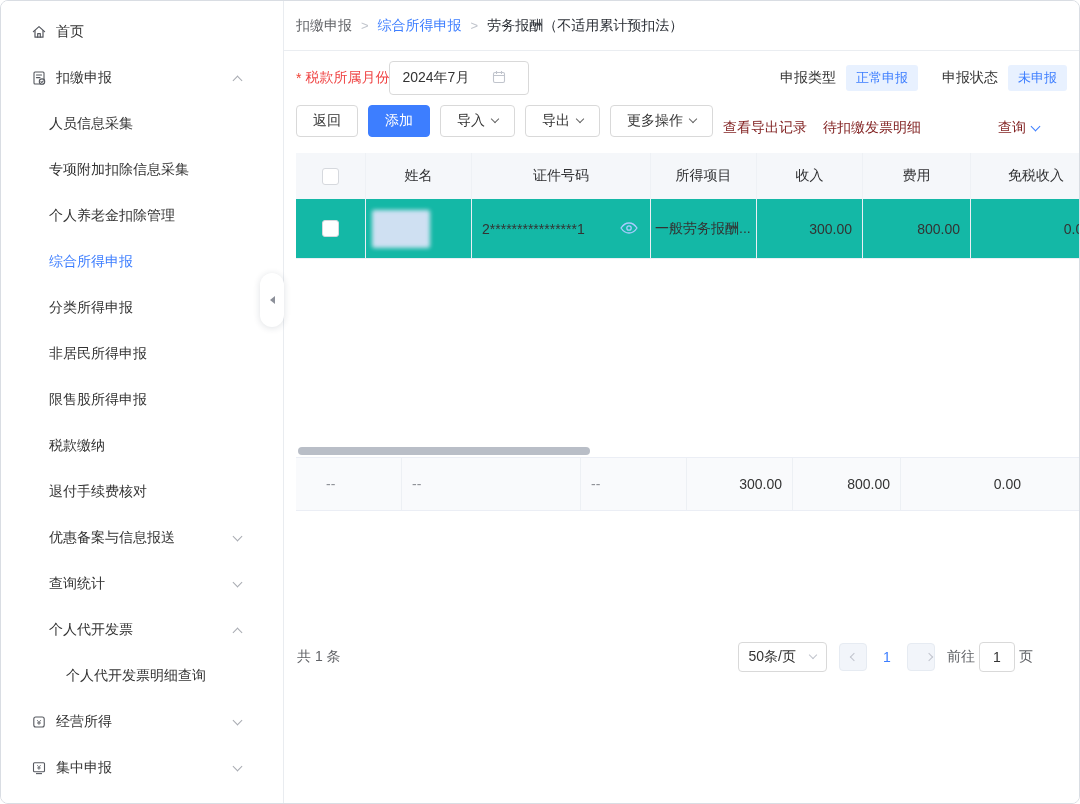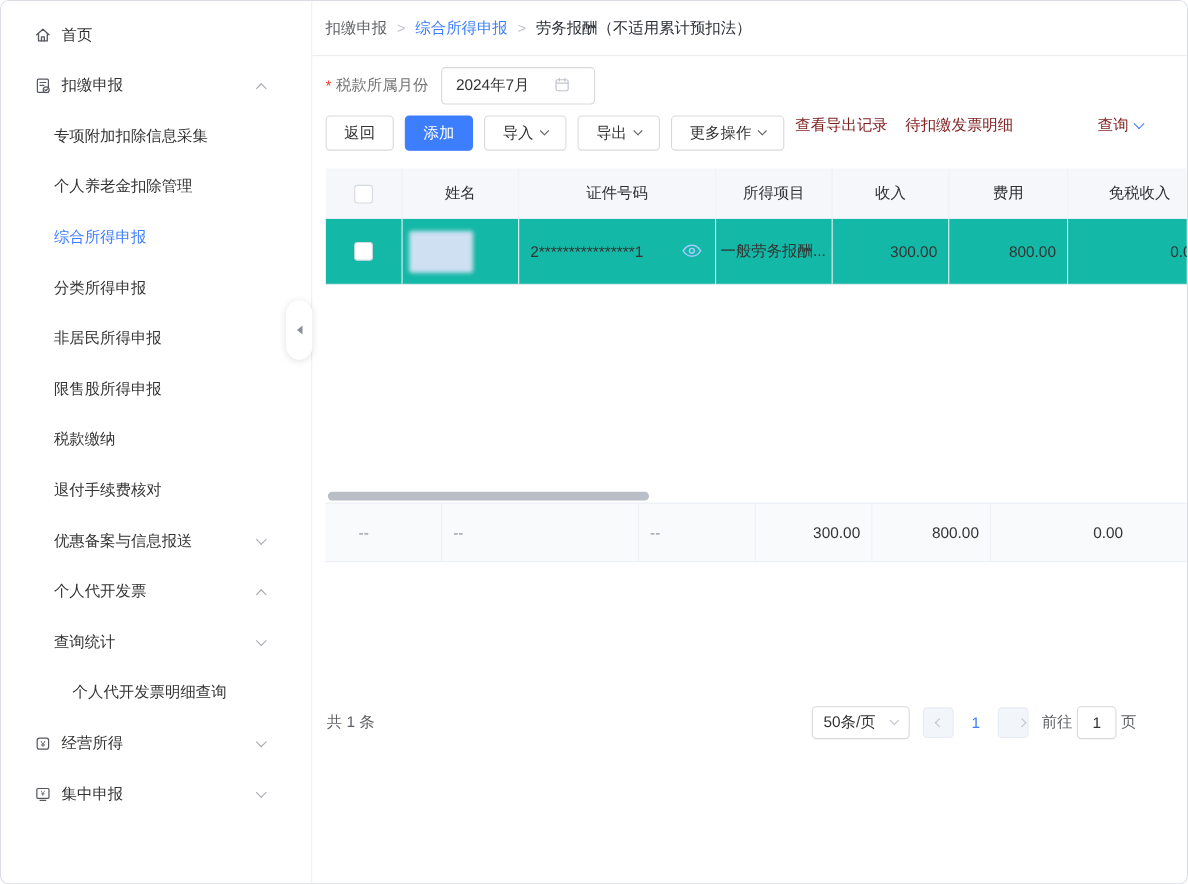--- a/index.html
+++ b/index.html
@@ -30,29 +30,29 @@
   
   .main { flex:1; display:flex; flex-direction:column; min-width:0; background:#fff; }
   .breadcrumb { height:50px; flex:0 0 50px; display:flex; align-items:center; padding:0 12px; border-bottom:1px solid #eaedf1; gap:9px; }
   .bc-muted { color:#606266; }
   .bc-link { color:#3d7eff; cursor:pointer; }
   .bc-current { color:#2b2f36; }
   .bc-sep { color:#c0c4cc; font-size:13px; }
   
   .filter-row { height:34px; flex:0 0 34px; margin:10px 12px 0 12px; display:flex; align-items:center; }
   .req { color:#f04134; margin-right:4px; }
-  .fld-label { color:#737373; margin-right:12px; }
+  .fld-label { color:#ef4444; }
   .month-box { width:140px; height:34px; border:1px solid #d9d9d9; border-radius:4px; display:flex; align-items:center; padding:0 10px 0 12px; background:#fff; cursor:pointer; }
   .month-box input { border:none; outline:none; width:90px; font-size:14px; color:#333; font-family:inherit; background:transparent; }
   .badges { margin-left:auto; display:flex; align-items:center; gap:10px; }
   .badge-group { display:flex; align-items:center; gap:10px; }
   .badge-group + .badge-group { margin-left:14px; }
   .badge { background:#e8f1ff; color:#3d7eff; padding:4px 10px; border-radius:3px; font-size:13px; }
   
-  .toolbar { height:32px; flex:0 0 32px; margin:10px 12px 0 12px; display:flex; align-items:flex-start; }
+  .toolbar { height:32px; flex:0 0 32px; margin:10px 12px 0 12px; display:flex; align-items:flex-end; }
   .btn { height:32px; border:1px solid #d9d9d9; background:#fff; border-radius:4px; padding:0 16px; font-size:14px; color:#333; display:flex; align-items:center; gap:7px; cursor:pointer; margin-right:10px; font-family:inherit; }
   .btn .chev { width:6px; height:6px; border-color:#666; }
   .btn-primary { background:#3d7eff; border-color:#3d7eff; color:#fff; }
   .link { color:#7f1d1d; cursor:pointer; margin-right:16px; white-space:nowrap; display:flex; align-items:center; gap:6px; }
   .link .chev { border-color:#3d7eff; }
   .toolbar .right { margin-left:auto; margin-right:28px; }
   
   .table-area { flex:1; margin:16px 0 0 12px; overflow:hidden; display:flex; flex-direction:column; min-height:0; }
   .t-row { display:flex; flex:0 0 auto; }
   .t-cell { flex:0 0 auto; display:flex; align-items:center; overflow:hidden; }
@@ -119,20 +119,23 @@
             <circle cx="11" cy="11.6" r="2.7" fill="#fff"></circle>
             <path d="M9.9 11.6 l0.9 0.9 l1.5-1.7"></path>
           </svg>
       </span>
       <span class="nav-label">扣缴申报</span>
       <span class="spring"></span>
       <span class="chev up"></span>
     </div>
 
     <div class="nav-item sub">
+        <span class="nav-label">人员信息采集</span>
+      </div>
+    <div class="nav-item sub">
         <span class="nav-label">专项附加扣除信息采集</span>
       </div>
     <div class="nav-item sub">
         <span class="nav-label">个人养老金扣除管理</span>
       </div>
     <div class="nav-item sub active">
         <span class="nav-label">综合所得申报</span>
       </div>
     <div class="nav-item sub">
         <span class="nav-label">分类所得申报</span>
@@ -149,28 +152,28 @@
     <div class="nav-item sub">
         <span class="nav-label">退付手续费核对</span>
       </div>
 
     <div class="nav-item sub">
       <span class="nav-label">优惠备案与信息报送</span>
       <span class="spring"></span>
         <span class="chev down"></span>
     </div>
     <div class="nav-item sub">
+      <span class="nav-label">查询统计</span>
+      <span class="spring"></span>
+        <span class="chev down"></span>
+    </div>
+    <div class="nav-item sub">
       <span class="nav-label">个人代开发票</span>
       <span class="spring"></span>
         <span class="chev up"></span>
-    </div>
-    <div class="nav-item sub">
-      <span class="nav-label">查询统计</span>
-      <span class="spring"></span>
-        <span class="chev down"></span>
     </div>
     <div class="nav-item sub2">
         <span class="nav-label">个人代开发票明细查询</span>
       </div>
 
     <div class="nav-item">
       <span class="nav-icon">
         <svg width="16" height="16" viewBox="0 0 16 16" fill="none" stroke="#55585f" stroke-width="1.1">
             <rect x="2.8" y="3" width="10.4" height="10" rx="2"></rect>
             <text x="8" y="10.8" font-size="8" text-anchor="middle" fill="#55585f" stroke="none">¥</text>
@@ -215,20 +218,30 @@
         <input type="text" readonly="" value="2024年7月" style="">
         <span>
           <svg width="14" height="14" viewBox="0 0 14 14" fill="none" stroke="#c0c4cc" stroke-width="1.1">
               <rect x="1.5" y="2.5" width="11" height="10" rx="1.5"></rect>
               <line x1="4.5" y1="1" x2="4.5" y2="4"></line>
               <line x1="9.5" y1="1" x2="9.5" y2="4"></line>
               <line x1="1.5" y1="5.5" x2="12.5" y2="5.5"></line>
             </svg>
         </span>
       </div>
+      <div class="badges">
+        <div class="badge-group">
+          <span>申报类型</span>
+          <span class="badge">正常申报</span>
+        </div>
+        <div class="badge-group">
+          <span>申报状态</span>
+          <span class="badge">未申报</span>
+        </div>
+      </div>
     </div>
 
     <div class="toolbar">
       <button class="btn">返回</button>
       <button class="btn btn-primary">添加</button>
       <button class="btn">
           <span>导入</span>
           <span class="chev down"></span>
         </button>
       <button class="btn">

